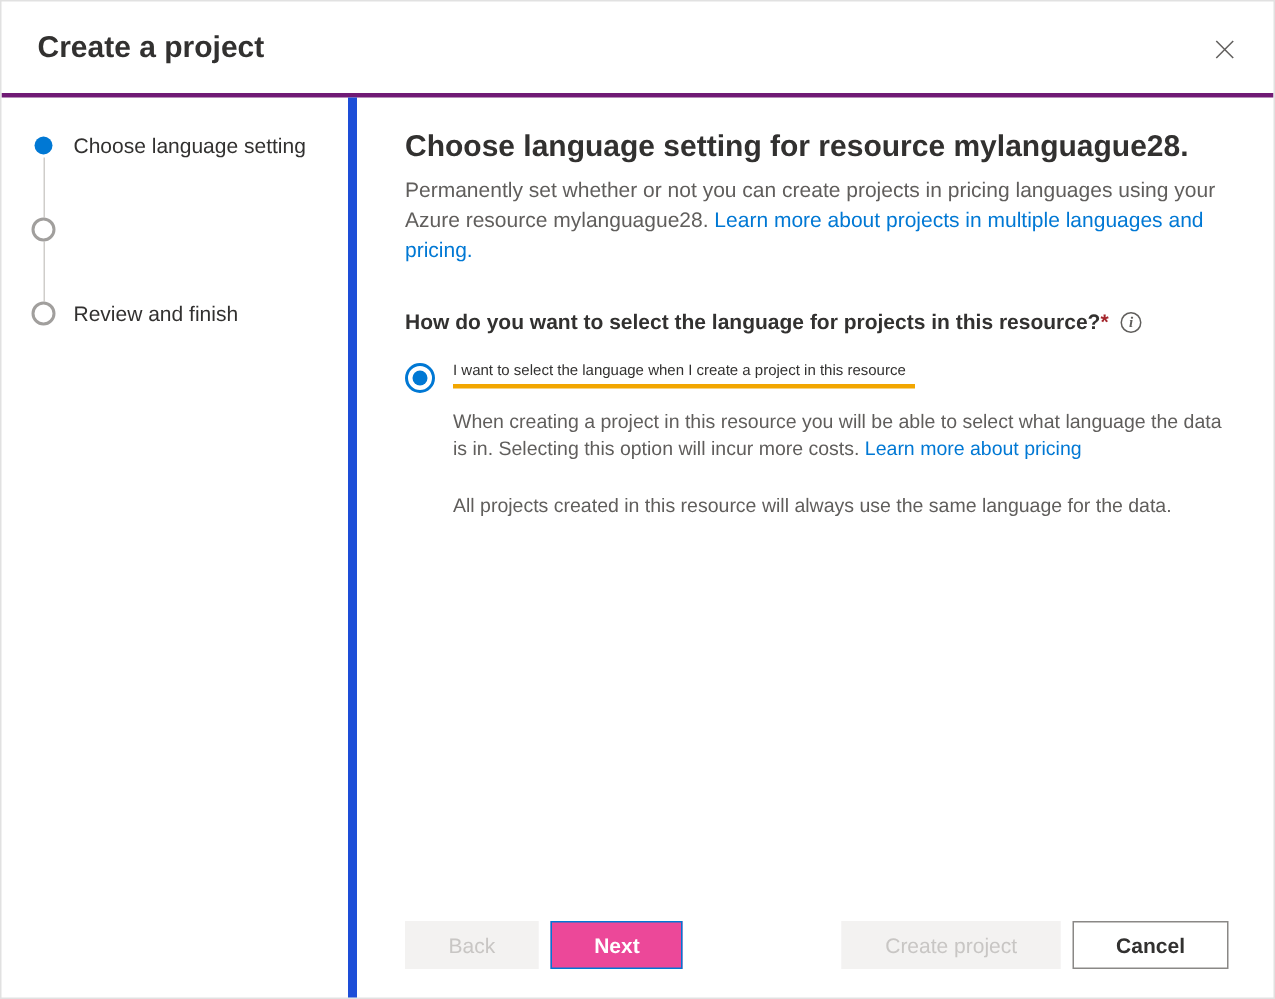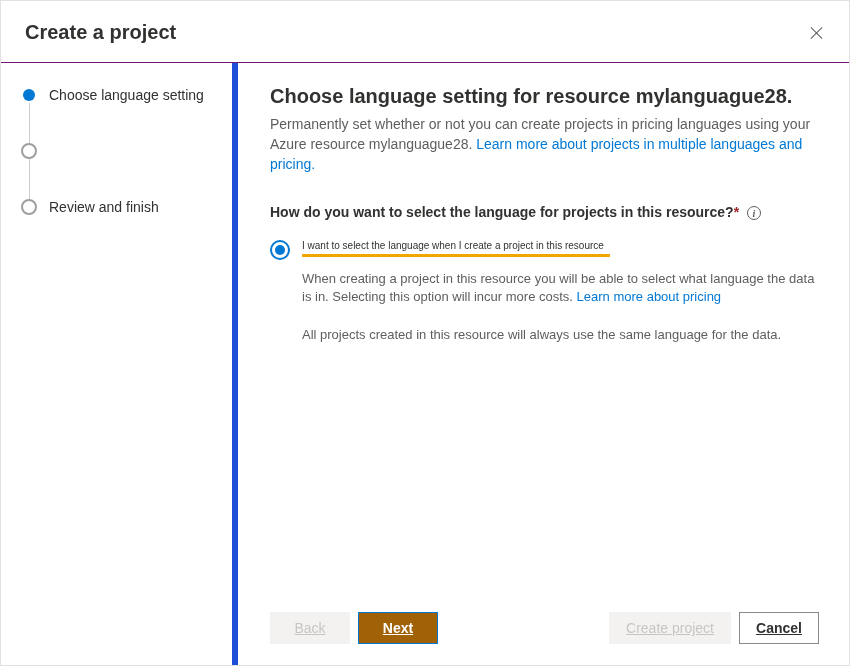--- a/index.html
+++ b/index.html
@@ -8,21 +8,21 @@
       font-size: 14px;
       color: #323130;
       background: #fff;
       width: 850px;
       height: 666px;
       border: 1px solid #e1e1e1;
       overflow: hidden;
     }
     .header {
       padding: 20px 24px 18px 24px;
-      border-bottom: 1px solid #701a75;
+      border-bottom: 3px solid #701a75;
       display: flex;
       justify-content: space-between;
       align-items: center;
     }
     .header h1 {
       font-size: 20px;
       font-weight: 600;
       color: #323130;
     }
     .close-btn {
@@ -220,34 +220,33 @@
     }
 
     .footer {
       display: flex;
       justify-content: space-between;
       padding: 16px 30px 22px 32px;
     }
     .btn {
       height: 32px;
       min-width: 80px;
-      padding: 0 16px;
+      padding: 0 28px;
       font-size: 14px;
       font-weight: 600;
       border: 1px solid #8a8886;
       background: #fff;
       color: #323130;
       cursor: pointer;
       display: inline-flex;
       align-items: center;
       justify-content: center;
-      text-decoration: underline;
     }
     .btn.primary {
-      background: #a16207;
+      background: #ec4899;
       border-color: #0078d4;
       color: #fff;
     }
     .btn.disabled {
       background: #f3f2f1;
       border-color: #f3f2f1;
       color: #c8c6c4;
       cursor: default;
       font-weight: 400;
     }

